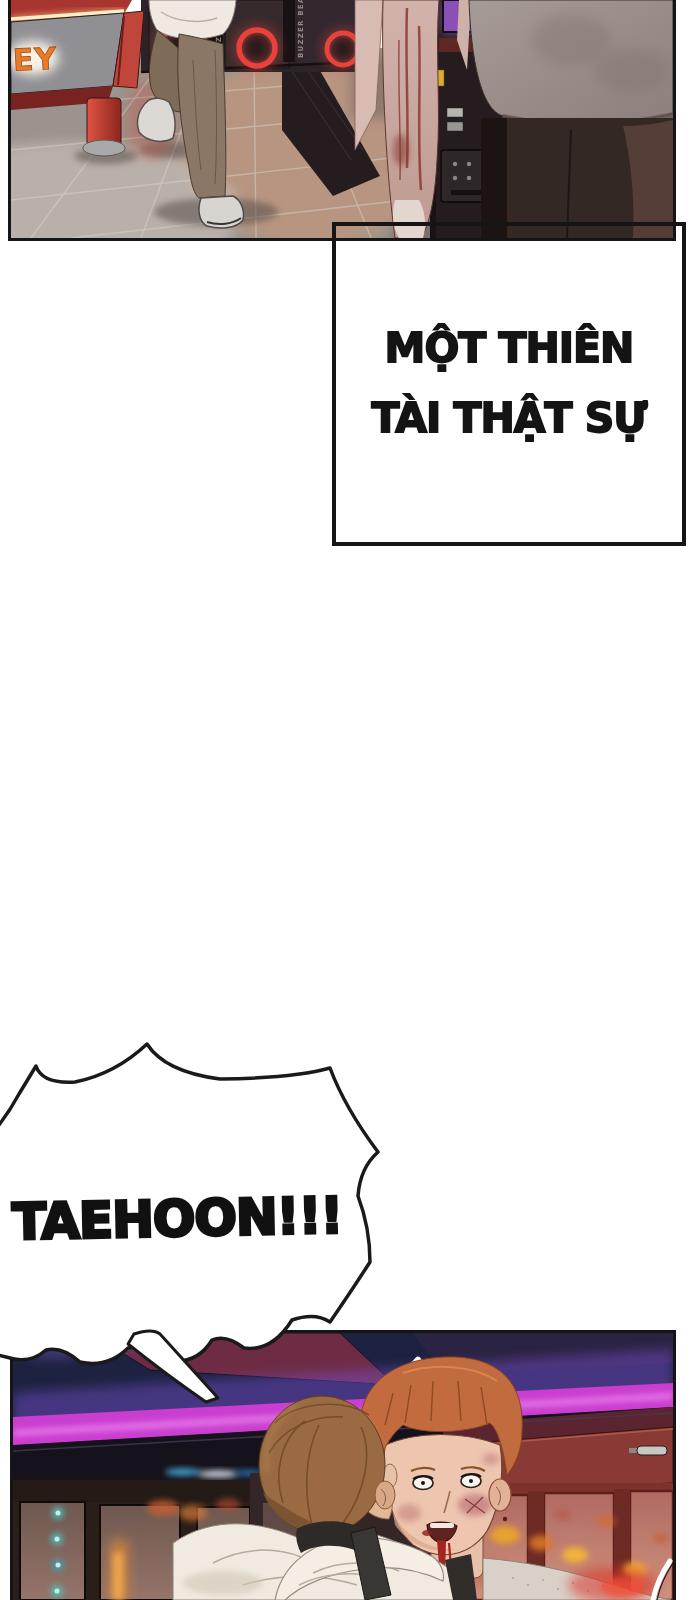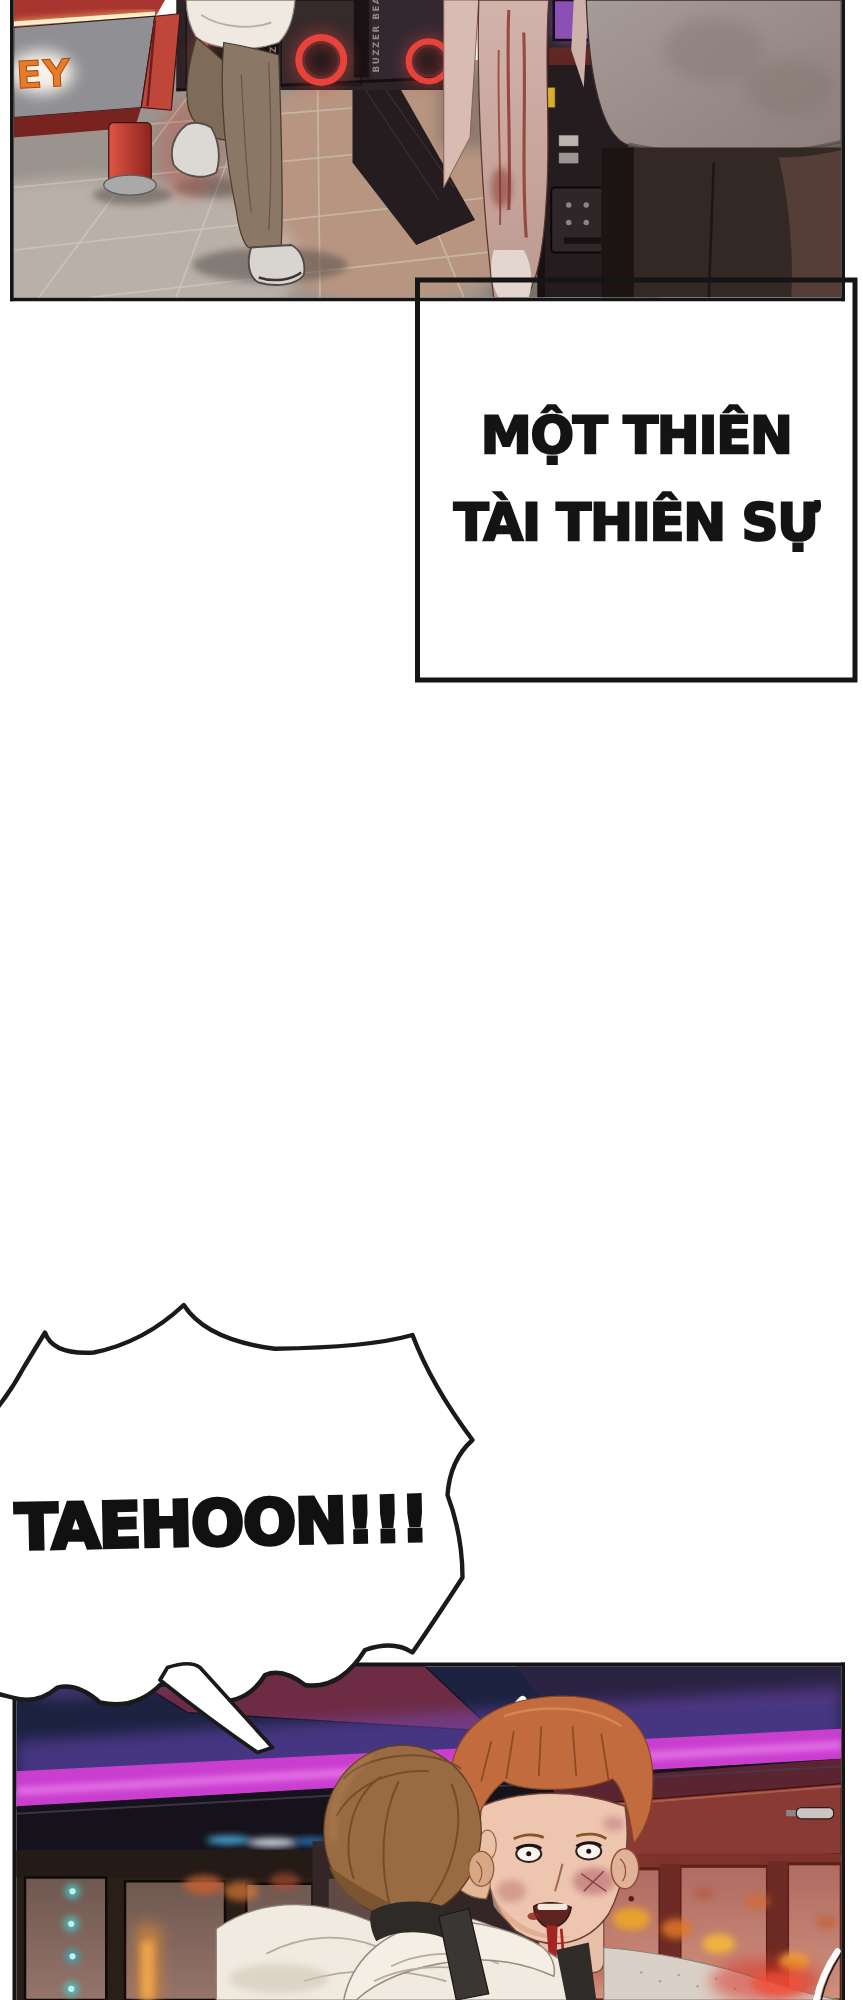--- a/index.html
+++ b/index.html
@@ -172,21 +172,21 @@
         <rect x="470" y="118" width="192" height="120" fill="#342824"></rect>
         <path d="M612,126 C620,160 624,200 622,238 L662,238 L662,120 C645,124 628,126 612,126 Z" fill="#5c443c" opacity="0.8"></path>
         <rect x="470" y="118" width="26" height="120" fill="#1c1412"></rect>
         <path d="M560,130 L556,238" stroke="#1e1614" stroke-width="2"></path>
       </g>
     </svg>
   </div>
 
   <div class="abs" id="speech-frame">
     <div class="speech-line">MỘT THIÊN</div>
-    <div class="speech-line">TÀI THIÊN SỰ</div>
+    <div class="speech-line">TÀI THẬT SỰ</div>
   </div>
 
   <div class="abs" id="bottom-panel">
     <svg width="660" height="267" viewBox="0 0 660 267">
       <defs>
         <linearGradient id="g-glass-l" x1="0" y1="0" x2="0" y2="1">
           <stop offset="0" stop-color="#6e5850"></stop>
             <stop offset="1" stop-color="#96746a"></stop>
         </linearGradient>
         <linearGradient id="g-glass-r" x1="0" y1="0" x2="0" y2="1">

